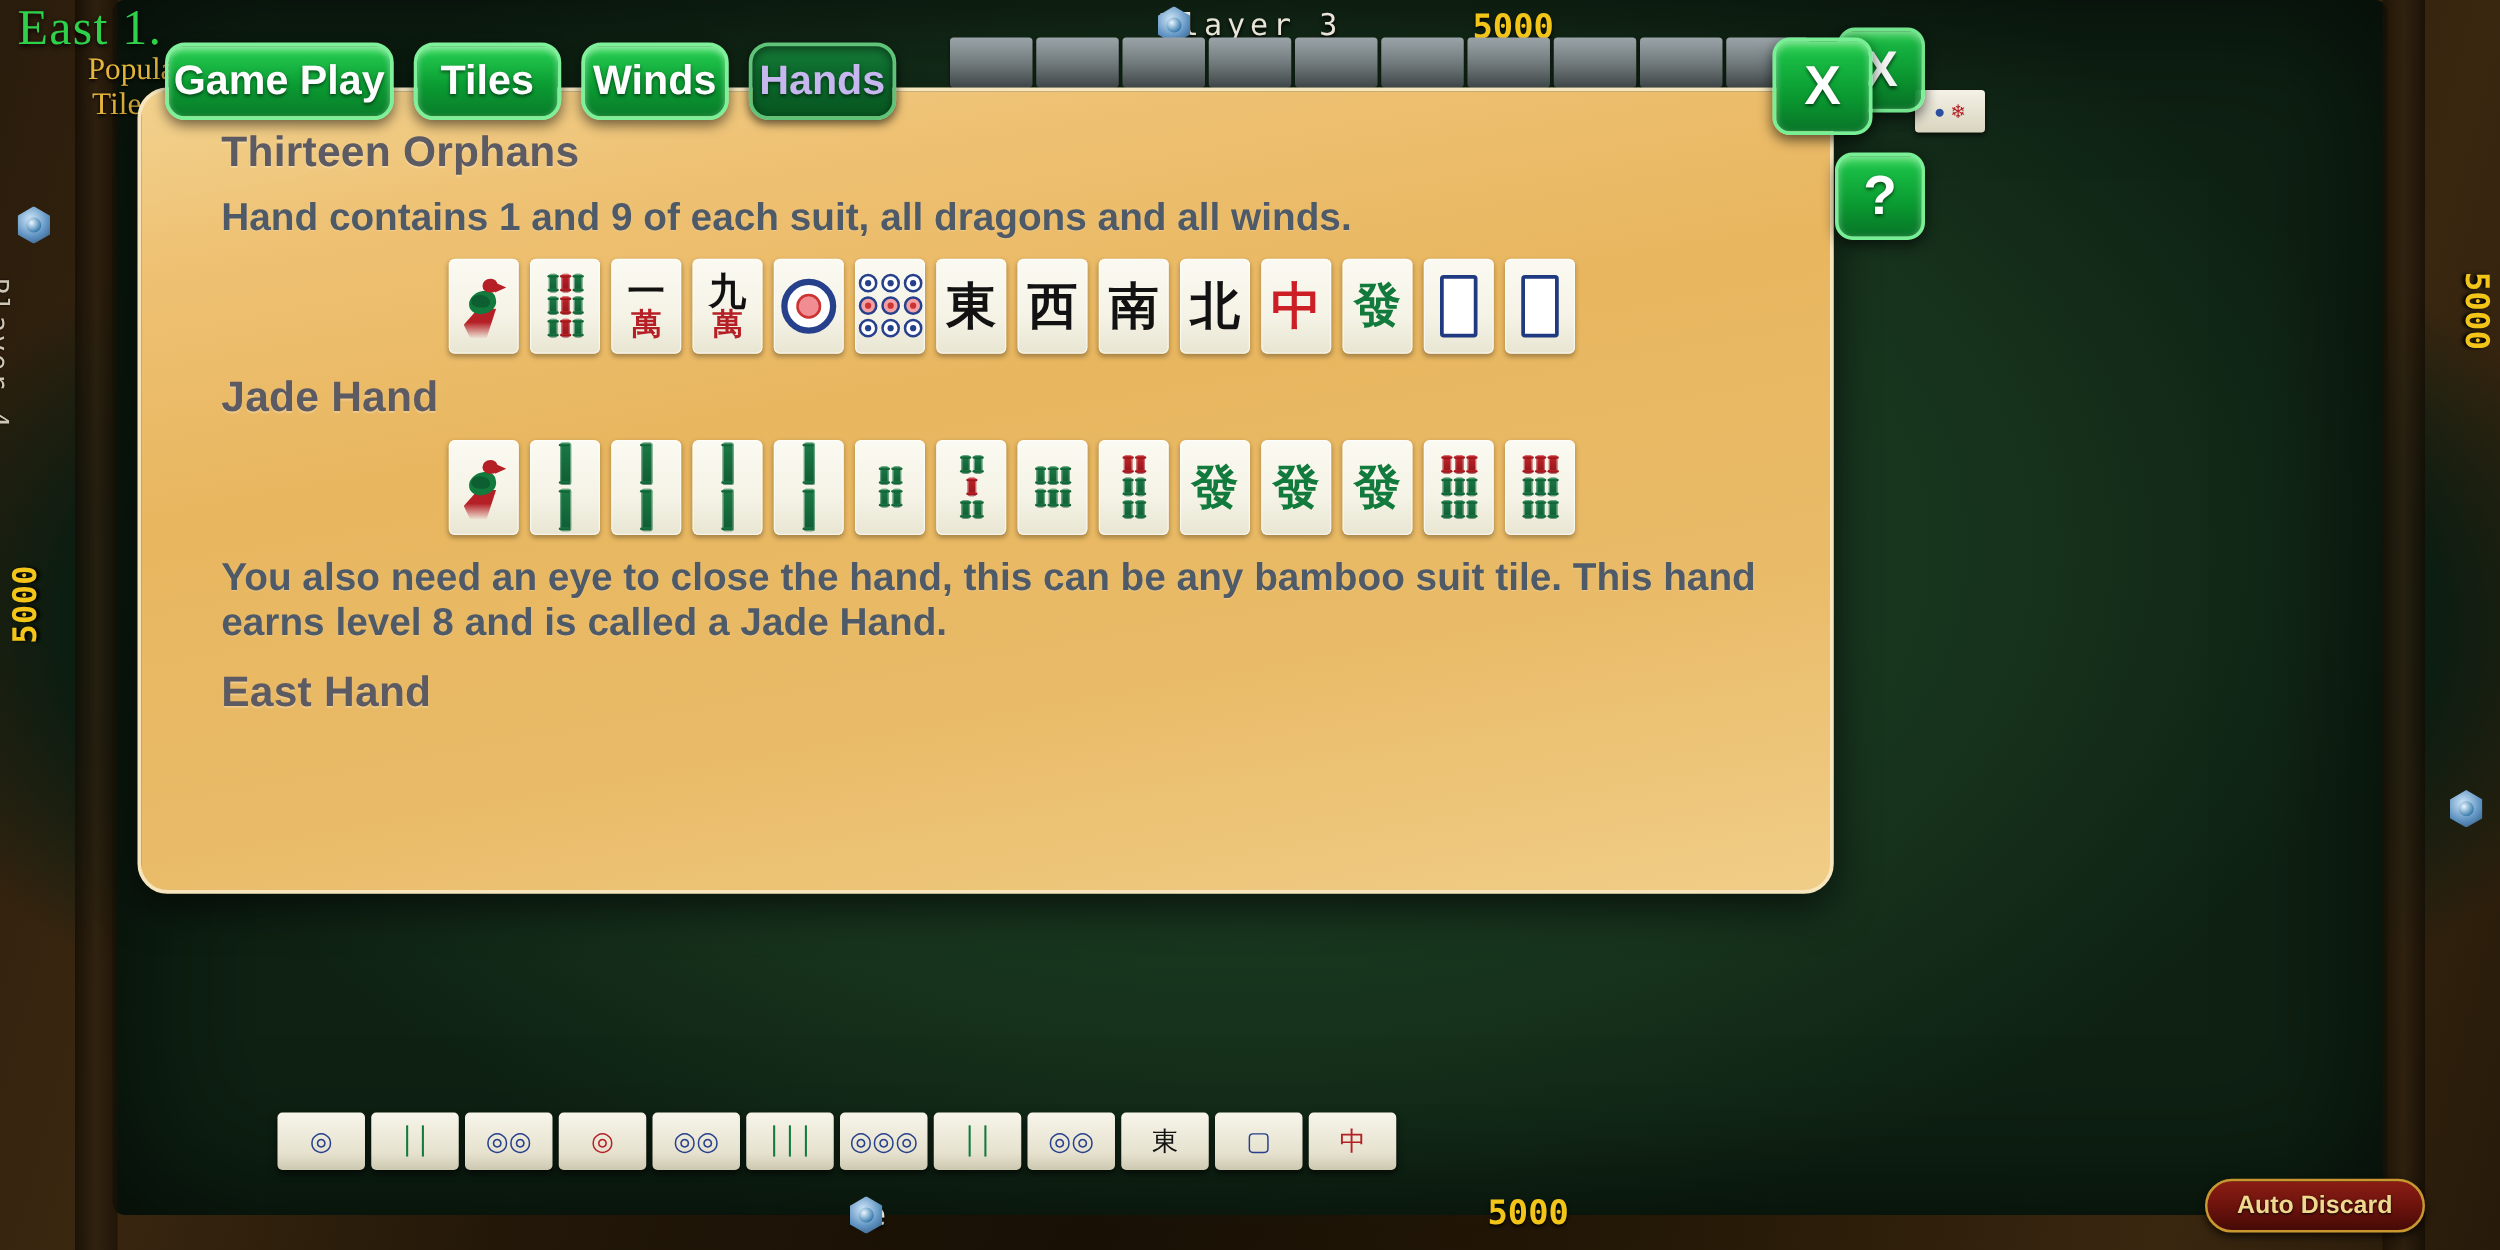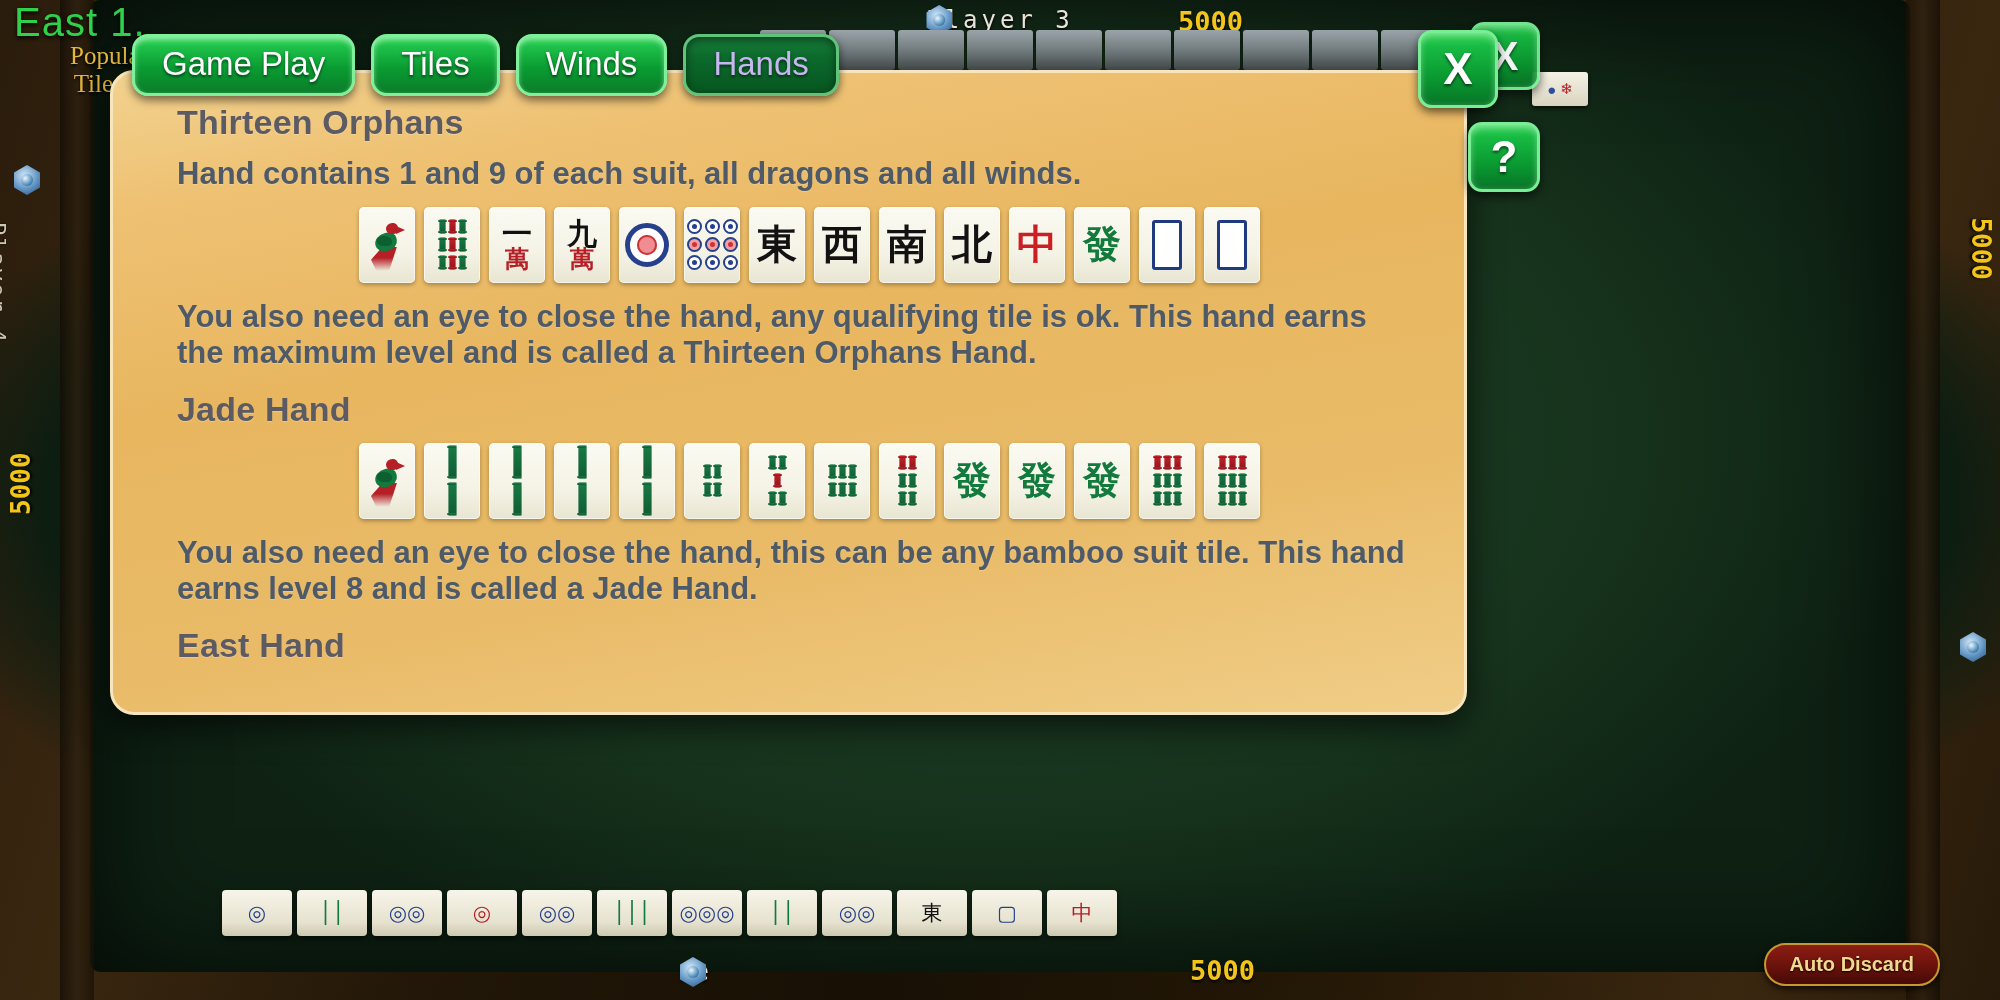--- a/index.html
+++ b/index.html
@@ -85,21 +85,21 @@
   }
   #bottom-score{
     position:absolute; left:1190px; bottom:14px;
     color:#f3c518; font-weight:bold; font-size:27px;
     font-family:"DejaVu Sans Mono", monospace; text-shadow:0 2px 3px #000;
   }
 
   
   #round-box{ position:absolute; left:14px; top:2px; width:190px; }
   #round-title{
-    color:#2fd14a; font-family:Liberation Sans, sans-serif; font-size:40px;
+    color:#2fd14a; font-family:Liberation Serif, serif; font-size:40px;
     letter-spacing:1px; text-shadow:0 2px 4px #000; line-height:1;
   }
   .round-sub{
     color:#e5b63c; font-family:"Liberation Serif", serif; font-size:25px;
     text-align:center; text-shadow:0 2px 3px #000; line-height:1.1;
   }
 
   
   #hand-strip{
     position:absolute; left:222px; bottom:64px; display:flex; gap:5px;
@@ -249,26 +249,26 @@
     display:flex; align-items:center; justify-content:center;
   }
   .big-dot .inner{
     width:20px; height:20px; border-radius:50%; background:#ef8d92;
     box-shadow:inset 0 0 0 2px #c33;
   }
 
   
   #tabs{ position:absolute; left:132px; top:34px; display:flex; gap:16px; z-index:40; }
   .tab{
-    padding:10px 27px 13px; min-width:118px; text-align:center;
+    padding:10px 4px 13px; min-width:118px; text-align:center;
     border-radius:16px;
     background:linear-gradient(180deg,#4ae06a 0%, #1fc24a 16%, #0a9c32 55%, #0a7d2a 100%);
     border:3px solid #7ff09a;
     box-shadow:0 4px 10px rgba(0,0,0,.55), inset 0 2px 5px rgba(255,255,255,.45);
-    color:#fdfdfd; font-size:33px; font-weight:normal; line-height:1;
+    color:#fdfdfd; font-size:33px; font-weight:bold; line-height:1;
     text-shadow:0 2px 3px rgba(0,0,0,.55);
     white-space:nowrap; cursor:pointer;
   }
   .tab.active{
     background:linear-gradient(180deg,#17803a 0%, #0c6a2c 35%, #075620 100%);
     border-color:#5fc47a;
     color:#c6b8ef;
     box-shadow:0 3px 8px rgba(0,0,0,.6), inset 0 3px 8px rgba(0,0,0,.5);
   }
 
@@ -479,21 +479,20 @@
           <span class="green-dragon">發</span>
         </div>
       <div class="mj-tile">
           <span class="white-dragon"></span>
         </div>
       <div class="mj-tile">
           <span class="white-dragon"></span>
         </div>
     </div>
 
-    <div class="sec-desc tight">You also need an eye to close the hand, any qualifying tile is ok. This hand earns the maximum level and is called a Thirteen Orphans Hand.</div>
 
     <div class="sec-title">Jade Hand</div>
 
     <div class="tile-row">
       <div class="mj-tile">
         <div class="bird">
           <div class="b-tail"></div>
             <div class="b-body"></div>
             <div class="b-wing"></div>
           <div class="b-head"></div>

